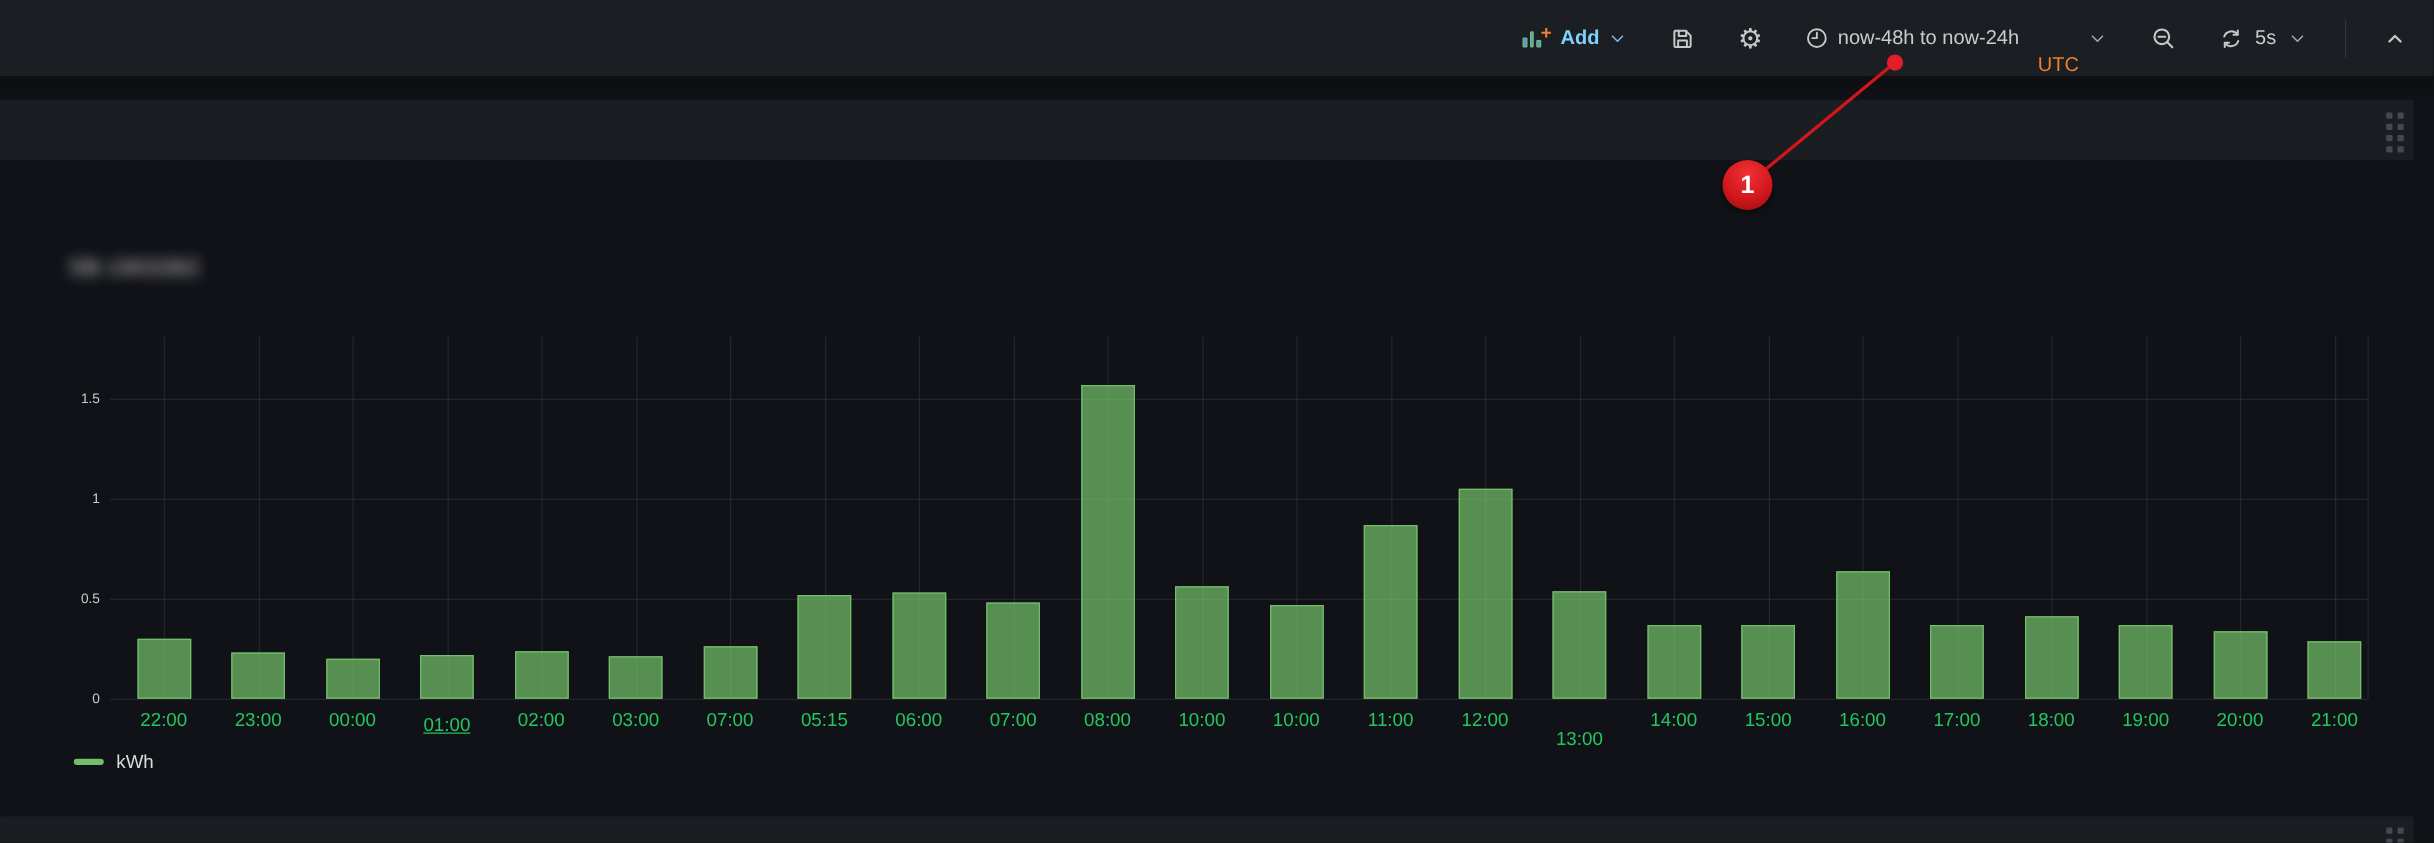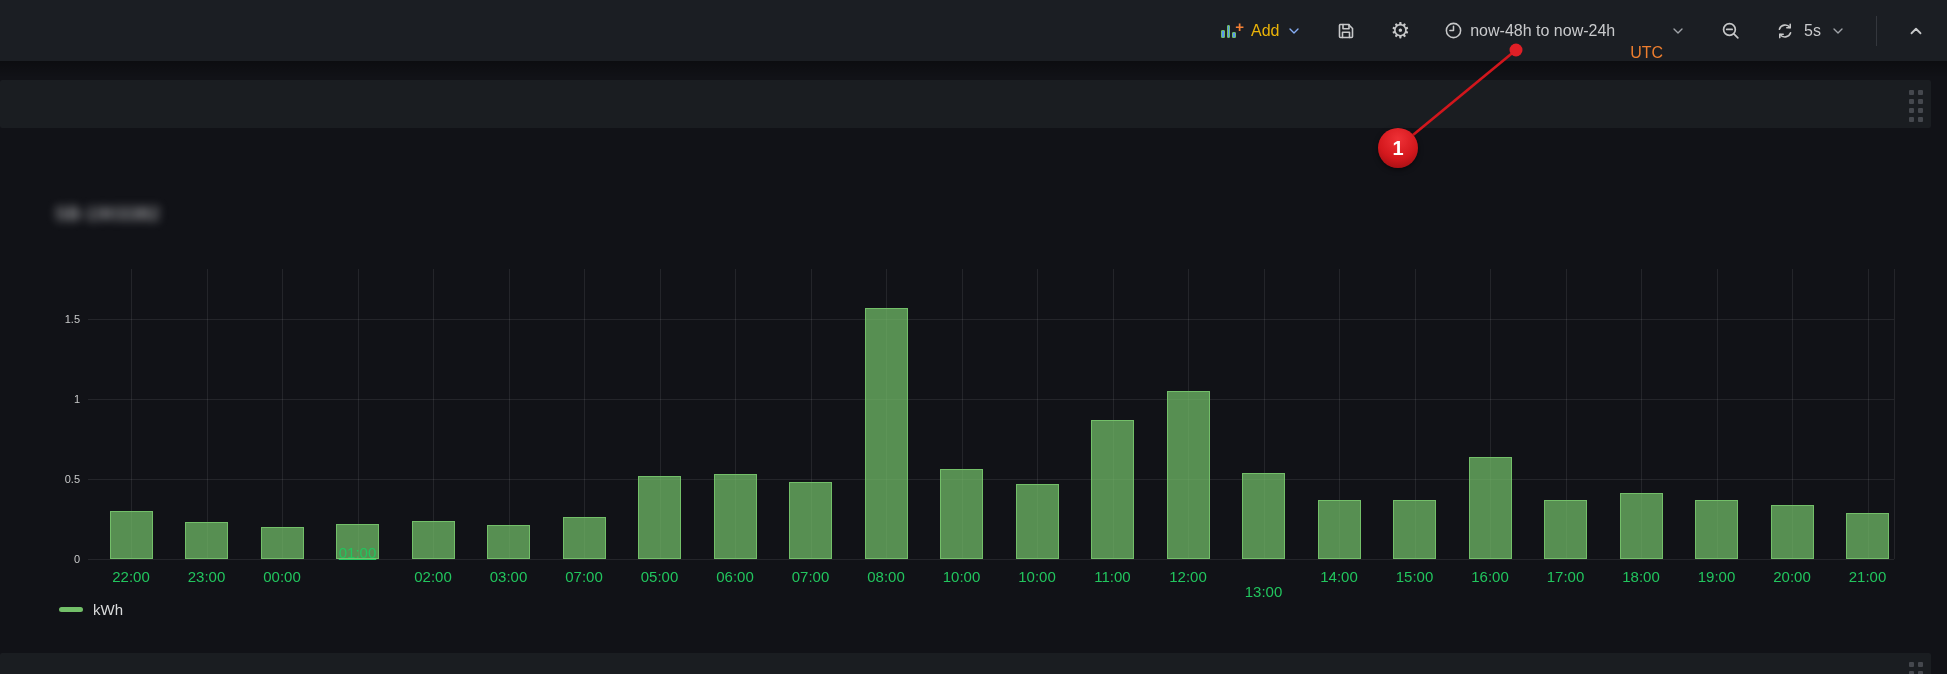--- a/index.html
+++ b/index.html
@@ -26,21 +26,21 @@
   }
   .tb-btn{
     display:flex;align-items:center;gap:7px;padding:6px 6px;border-radius:2px;
     cursor:pointer;white-space:nowrap;background:transparent;border:none;
     color:#c9cacc;font-size:16px;font-family:inherit;
   }
   .tb-btn svg{display:block;}
   .icon-stroke{stroke:#c7c8c9;stroke-width:1.6;fill:none;stroke-linecap:round;stroke-linejoin:round;}
   .chev{stroke:#9fa3a8;stroke-width:2;fill:none;stroke-linecap:round;stroke-linejoin:round;}
   .chev-blue{stroke:#87aef5;}
-  .add-label{color:#eab308;font-weight:400;}
+  .add-label{color:#7dd3fc;font-weight:700;}
   .utc{color:#ee7e2e;font-weight:500;margin-left:8px;margin-top:44px;}
   .interval{font-weight:500;}
   .tb-divider{width:1px;height:30px;background:#34373d;margin:0 2px;}
   .gear-glyph{font-size:22px;line-height:20px;color:#c7c8c9;}
   .addicon{position:relative;width:24px;height:20px;}
   .addicon .bar{position:absolute;bottom:3px;background:#5794f2;width:3.5px;border-radius:1px;}
   .addicon .b1{left:1px;height:8px;}
   .addicon .b2{left:6.5px;height:13px;}
   .addicon .b3{left:12px;height:6px;}
   .addicon .plus{position:absolute;right:0px;top:-3px;color:#f58035;font-weight:bold;font-size:15px;}
@@ -213,29 +213,29 @@
         <div class="gridline-v" style="left: 1792px; top: 269px; height: 290px;"></div>
         <div class="gridline-v" style="left: 1867.5px; top: 269px; height: 290px;"></div>
         <div class="gridline-v" style="left: 1894px; top: 269px; height: 290px;"></div>
         <div class="bar" style="left: 109.5px; top: 511px; width: 43px; height: 48px;"></div>
         <div class="xtick" style="left: 91px; top: 568px;">22:00</div>
         <div class="bar" style="left: 185px; top: 522px; width: 43px; height: 37px;"></div>
         <div class="xtick" style="left: 166.5px; top: 568px;">23:00</div>
         <div class="bar" style="left: 260.5px; top: 527px; width: 43px; height: 32px;"></div>
         <div class="xtick" style="left: 242px; top: 568px;">00:00</div>
         <div class="bar" style="left: 336px; top: 524px; width: 43px; height: 35px;"></div>
-        <div class="xtick" style="left: 317.5px; top: 544px; text-decoration: underline;">01:00</div>
+        <div class="xtick" style="left: 317.5px; top: 572px; text-decoration: underline;">01:00</div>
         <div class="bar" style="left: 411.5px; top: 521px; width: 43px; height: 38px;"></div>
         <div class="xtick" style="left: 393px; top: 568px;">02:00</div>
         <div class="bar" style="left: 487px; top: 525px; width: 43px; height: 34px;"></div>
         <div class="xtick" style="left: 468.5px; top: 568px;">03:00</div>
         <div class="bar" style="left: 562.5px; top: 517px; width: 43px; height: 42px;"></div>
         <div class="xtick" style="left: 544px; top: 568px;">07:00</div>
         <div class="bar" style="left: 638px; top: 476px; width: 43px; height: 83px;"></div>
-        <div class="xtick" style="left: 619.5px; top: 568px;">05:00</div>
+        <div class="xtick" style="left: 619.5px; top: 568px;">05:15</div>
         <div class="bar" style="left: 713.5px; top: 474px; width: 43px; height: 85px;"></div>
         <div class="xtick" style="left: 695px; top: 568px;">06:00</div>
         <div class="bar" style="left: 789px; top: 482px; width: 43px; height: 77px;"></div>
         <div class="xtick" style="left: 770.5px; top: 568px;">07:00</div>
         <div class="bar" style="left: 864.5px; top: 308px; width: 43px; height: 251px;"></div>
         <div class="xtick" style="left: 846px; top: 568px;">08:00</div>
         <div class="bar" style="left: 940px; top: 469px; width: 43px; height: 90px;"></div>
         <div class="xtick" style="left: 921.5px; top: 568px;">10:00</div>
         <div class="bar" style="left: 1015.5px; top: 484px; width: 43px; height: 75px;"></div>
         <div class="xtick" style="left: 997px; top: 568px;">10:00</div>

